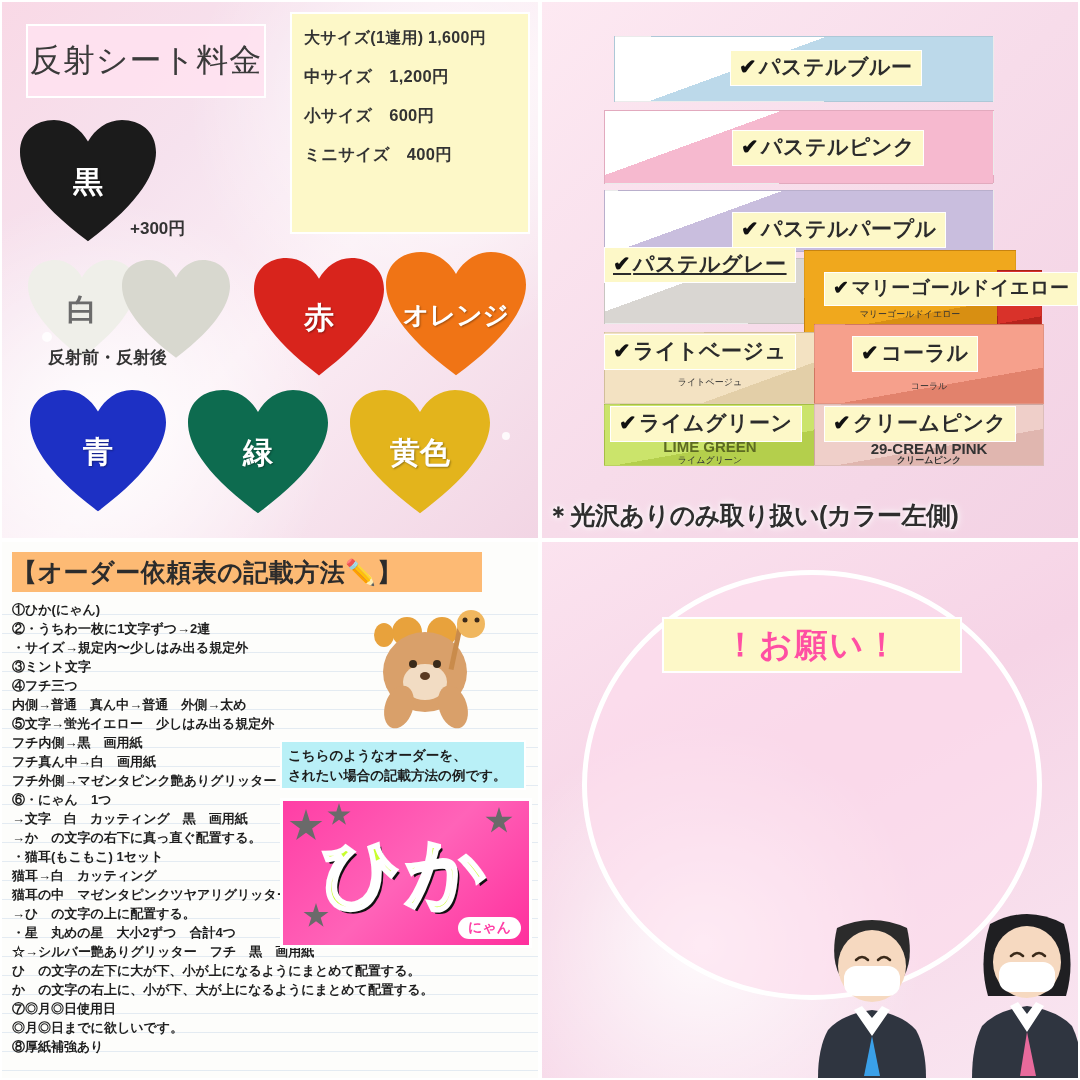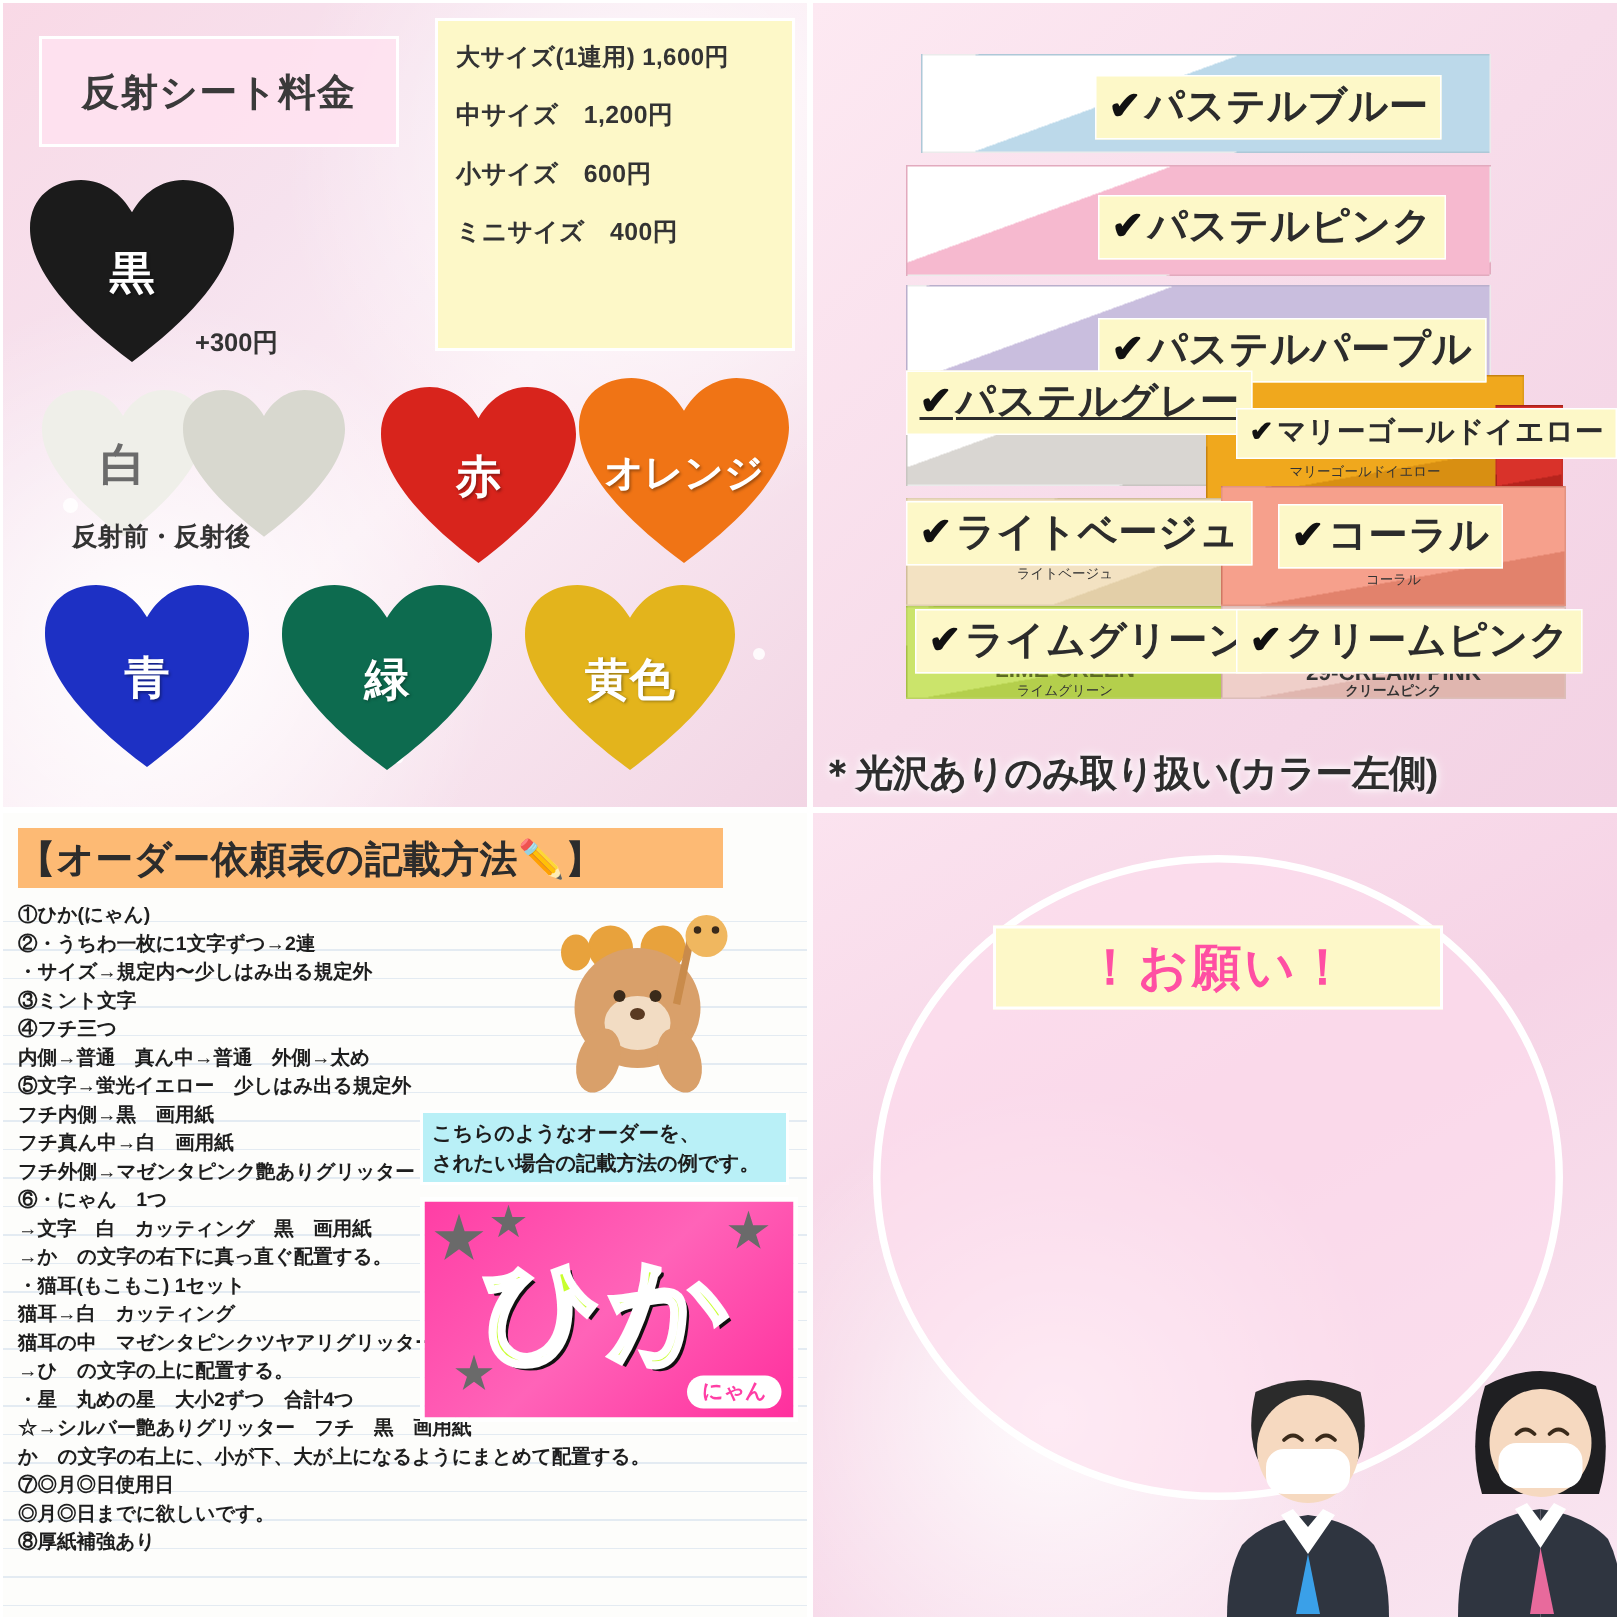--- a/index.html
+++ b/index.html
@@ -26,21 +26,21 @@
         border: 2px solid #fff;
   }
   .sparkle { position: absolute; border-radius: 50%; background: #fff; opacity: .85; }
   .title-box {
     position: absolute; left: 24px; top: 22px; width: 240px; height: 74px;
     background: rgba(255,226,240,0.85);
     border: 2px solid #fff;
     display: flex; align-items: center; justify-content: center;
   }
   .title-box span {
-    font-size: 25px; font-weight: bold; color: #3a3a3a; letter-spacing: 1px;
+    font-size: 32px; font-weight: normal; color: #3a3a3a; letter-spacing: 1px;
   }
   .price-box {
     position: absolute; left: 288px; top: 10px; width: 240px; height: 222px;
     background: #fdf8c8; border: 2px solid #fff;
     padding: 14px 10px 10px 12px;
   }
   .price-box div { font-size: 16.5px; color: #333; margin-bottom: 17px; font-weight: bold; letter-spacing: .3px;}
   .price-box div:first-child { font-size: 16px; }
   .heart {
     position: absolute;
@@ -62,21 +62,21 @@
         border: 2px solid #fff;
   }
   .swatch {
     position: absolute;
     border: 1px solid rgba(0,0,0,.08);
   }
   .sw-label {
     position: absolute;
     background: #fdf8c8;
     border: 1px solid #fff;
-    font-size: 26px; font-weight: bold; color: #2c2c2c;
+    font-size: 21px; font-weight: bold; color: #2c2c2c;
     padding: 2px 8px 4px 8px;
     white-space: nowrap;
     letter-spacing: .5px;
   }
   .sw-label .chk { color: #111; margin-right: 2px; }
   .sw-sub { position: absolute; font-size: 9px; color: #333; text-align: center; }
   .foot-note {
     position: absolute; left: 4px; bottom: 6px; width: 532px;
     font-size: 25px; font-weight: bold; color: #2e2e2e;
     text-shadow: 0 0 4px #fff, 0 0 8px #fff;
@@ -291,20 +291,21 @@
       <div class="li">→か　の文字の右下に真っ直ぐ配置する。</div>
       <div class="li">・猫耳(もこもこ) 1セット</div>
       <div class="li">猫耳→白　カッティング</div>
       <div class="li">猫耳の中　マゼンタピンクツヤアリグリッター</div>
       <div class="li">→ひ　の文字の上に配置する。</div>
       <div class="li">・星　丸めの星　大小2ずつ　合計4つ</div>
     </div>
 
     <div class="q3list" style="top:400px;width:520px;">
       <div class="li">☆→シルバー艶ありグリッター　フチ　黒　画用紙</div>
+      <div class="li">ひ　の文字の左下に大が下、小が上になるようにまとめて配置する。</div>
       <div class="li">か　の文字の右上に、小が下、大が上になるようにまとめて配置する。</div>
       <div class="li">⑦◎月◎日使用日</div>
       <div class="li">◎月◎日までに欲しいです。</div>
       <div class="li">⑧厚紙補強あり</div>
     </div>
 
     <svg class="bear" viewBox="0 0 160 140">
       <ellipse cx="60" cy="30" rx="15" ry="15" fill="#e8a23c"></ellipse>
       <ellipse cx="95" cy="30" rx="15" ry="15" fill="#e8a23c"></ellipse>
       <ellipse cx="78" cy="70" rx="42" ry="40" fill="#d9a06a"></ellipse>

